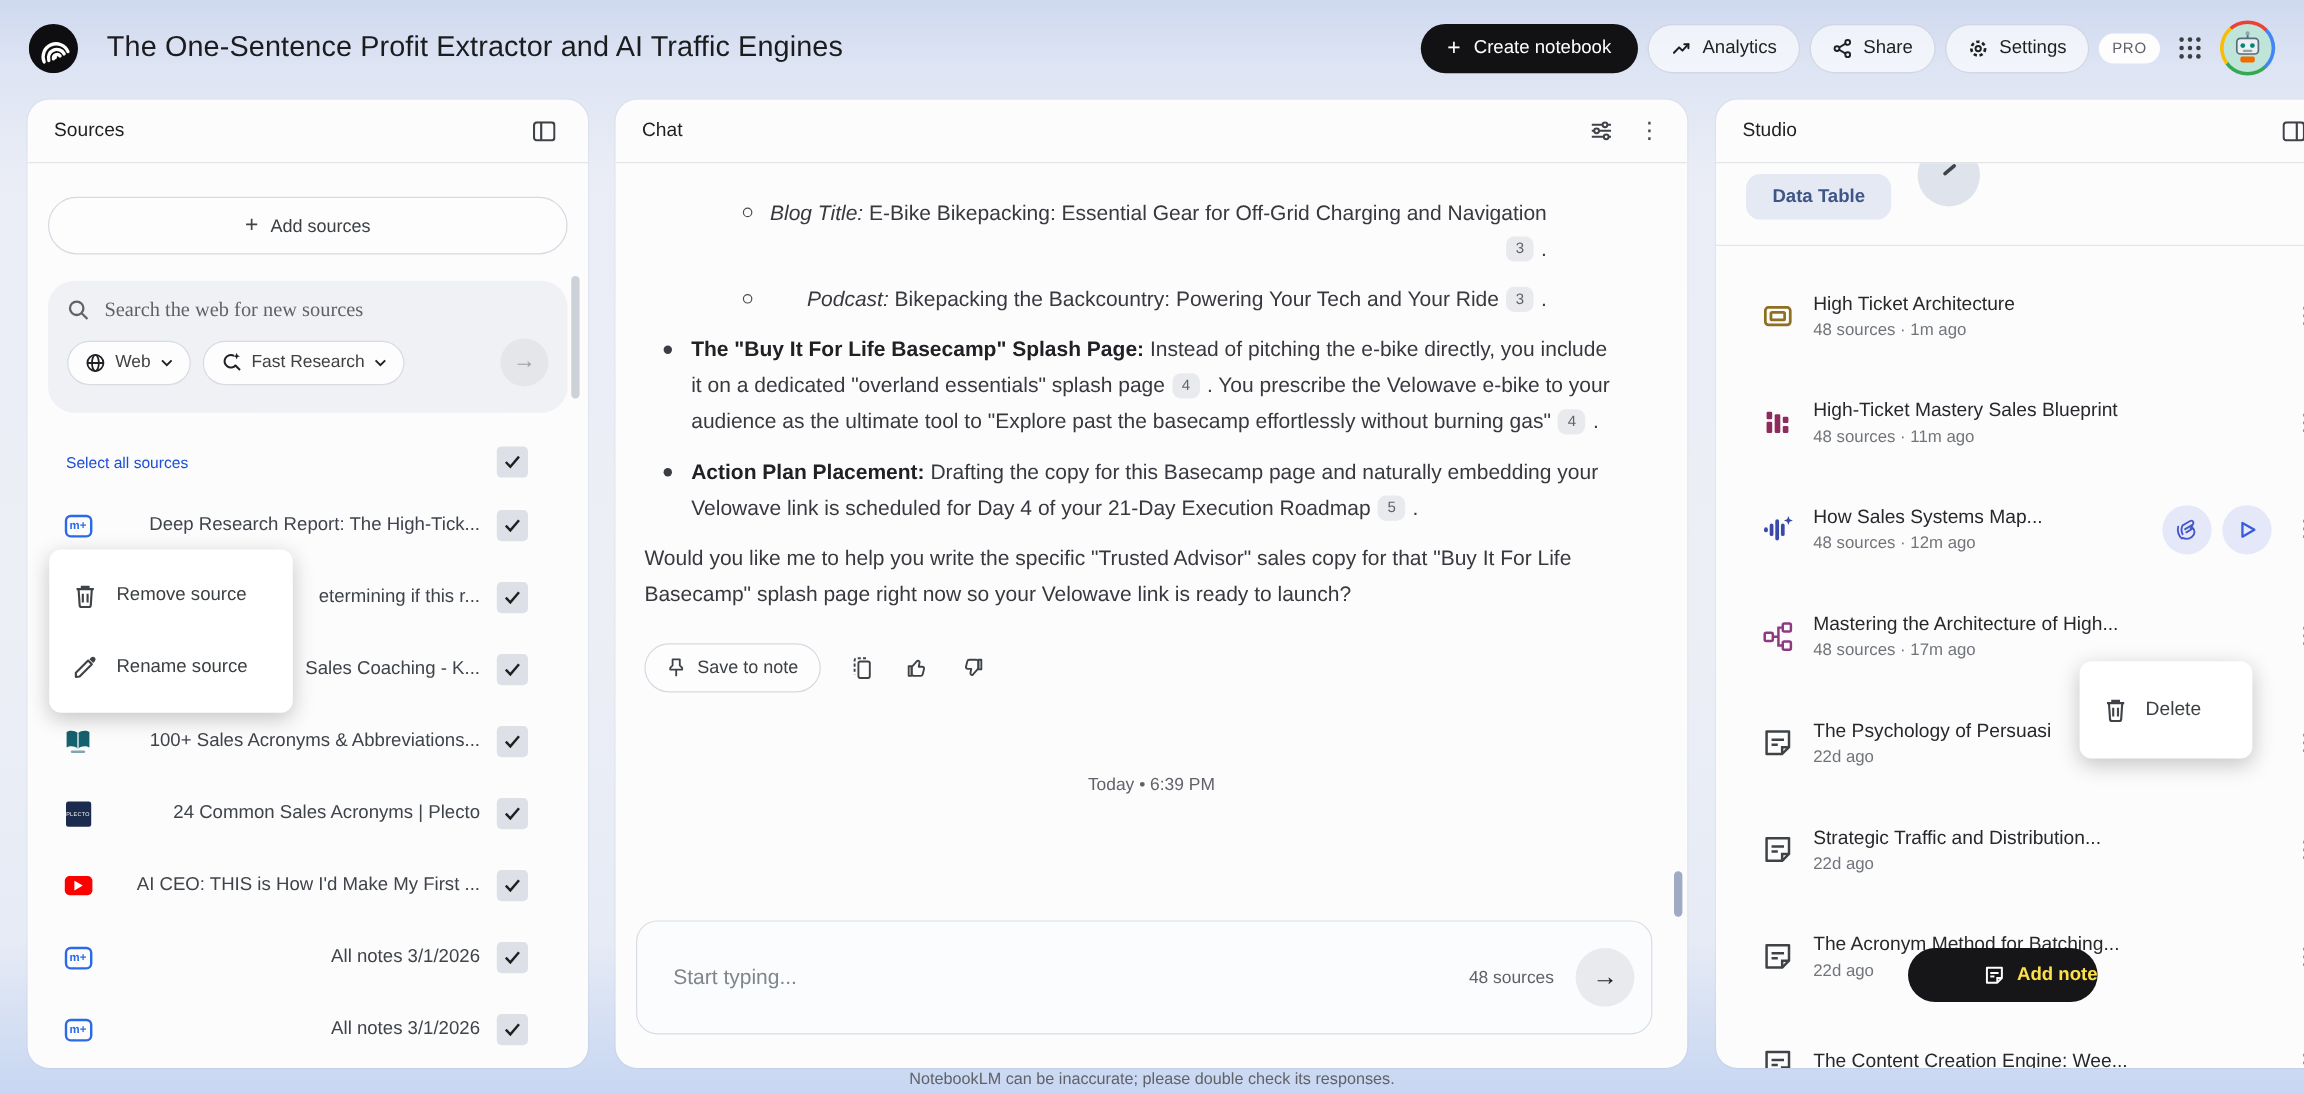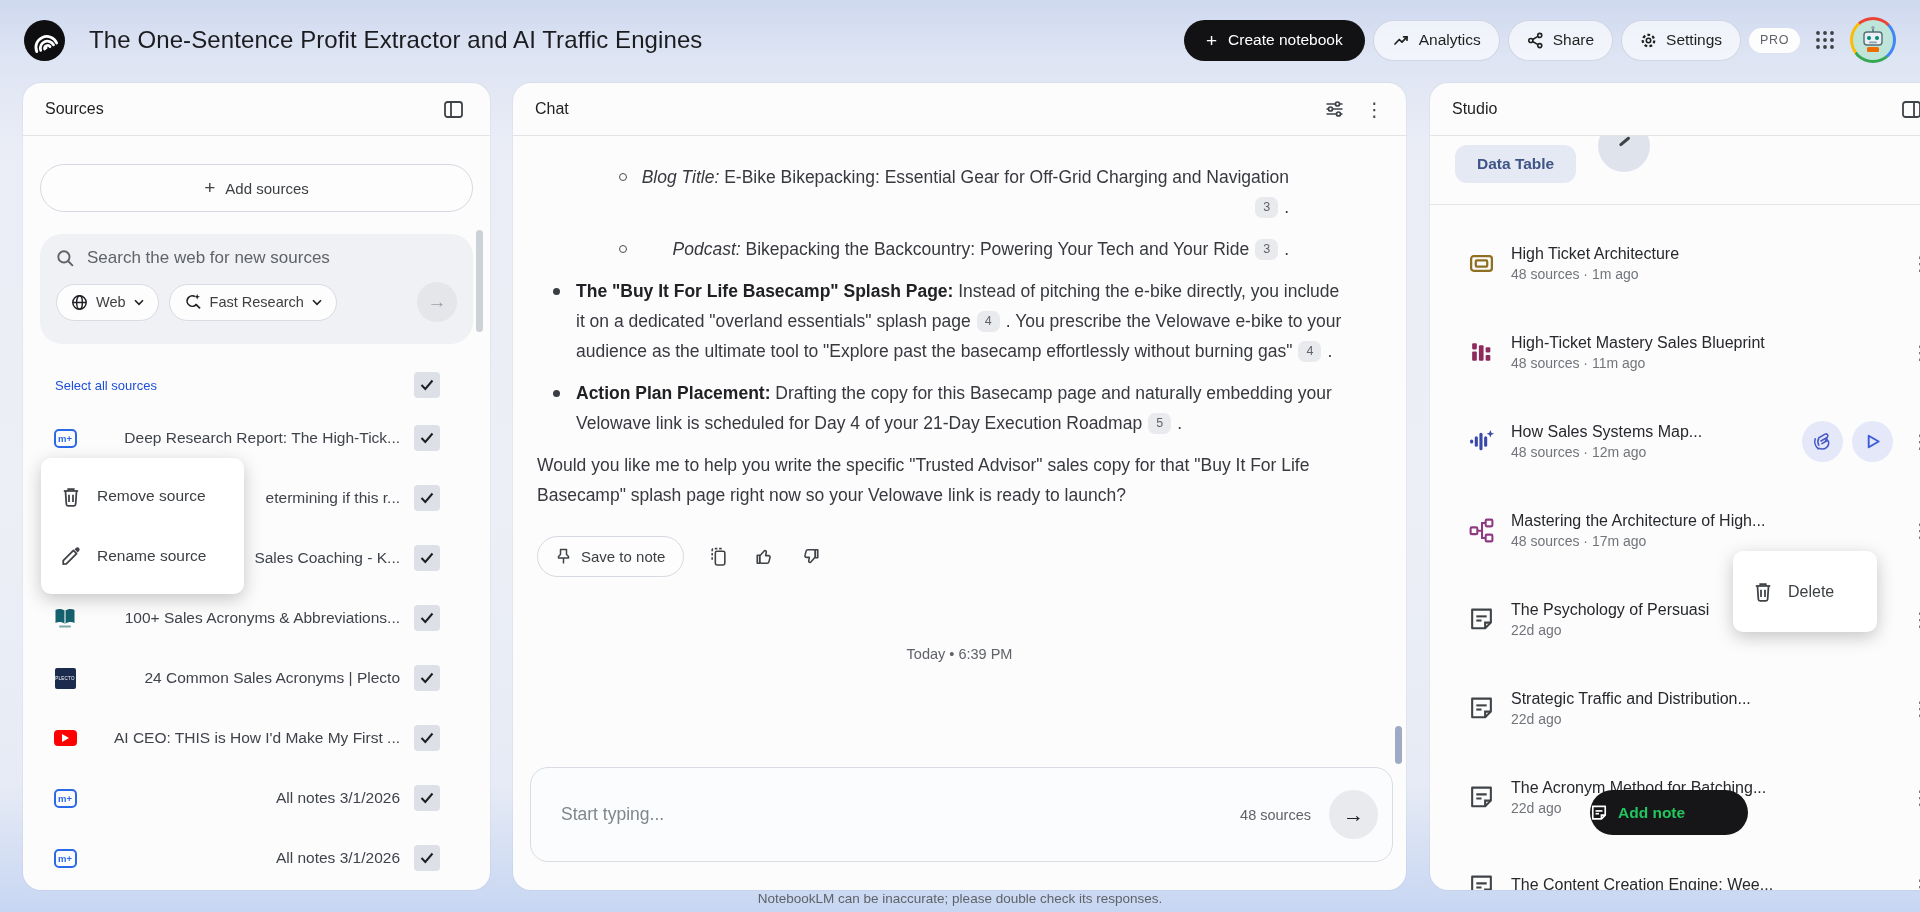--- a/index.html
+++ b/index.html
@@ -30,21 +30,21 @@
   .panel-header{height:52px;display:flex;align-items:center;padding:0 22px;font-size:16px;color:#1f1f1f;}
   .ph-spacer{flex:1;}
   .divider{height:1px;background:#e3e4e8;}
   .icon-btn{width:30px;height:30px;display:flex;align-items:center;justify-content:center;cursor:pointer;color:#3f4347;}
   .kebab{font-size:19px;color:#474747;line-height:1;cursor:pointer;letter-spacing:0;}
   
   .add-sources{margin:28px 17px 0;height:48px;border:1px solid #d5d9e0;border-radius:24px;background:#fdfdfe;display:flex;align-items:center;justify-content:center;gap:10px;font-size:15px;color:#3c4043;cursor:pointer;}
   .add-sources .plus{font-size:19px;color:#444;}
   .search-card{margin:22px 17px 0;height:110px;background:#f0f1f4;border-radius:22px;padding:14px 16px 12px;}
   .search-row{display:flex;align-items:center;gap:12px;}
-  .search-row input{border:none;outline:none;background:transparent;font-size:17px;color:#c2410c;width:100%;font-family:Liberation Sans, sans-serif;}
+  .search-row input{border:none;outline:none;background:transparent;font-size:17px;color:#c2410c;width:100%;font-family:Liberation Serif, serif;}
   .search-row input::placeholder{color:#5f6368;}
   .filter-row{display:flex;align-items:center;margin-top:14px;gap:10px;}
   .chip-pill{height:37px;background:#fdfdfe;border:1px solid #d8dbe2;border-radius:19px;display:flex;align-items:center;gap:8px;padding:0 14px;font-size:14.5px;color:#404040;cursor:pointer;white-space:nowrap;}
   .filter-spacer{flex:1;}
   .round-btn{width:40px;height:40px;border-radius:50%;background:#e4e6ea;display:flex;align-items:center;justify-content:center;color:#9aa0a6;font-size:19px;cursor:pointer;}
   .select-all{margin:28px 0 0;padding:0 50px 0 32px;display:flex;align-items:center;}
   .select-all-label{font-size:13px;color:#1d4ed8;flex:1;}
   .checkbox{width:26px;height:26px;border-radius:4px;background:#dde0e7;display:flex;align-items:center;justify-content:center;cursor:pointer;flex:0 0 auto;}
   .src-list{margin-top:10px;}
   .src-row{height:60px;display:flex;align-items:center;padding:0 50px 0 30px;gap:14px;}
@@ -67,41 +67,41 @@
   .b-item{display:flex;margin-left:16px;margin-bottom:12px;}
   .b-marker{width:7px;height:7px;background:#3a3d42;border-radius:50%;margin:12px 16px 0 0;flex:0 0 auto;}
   .b-text{width:770px;}
   .bold{font-weight:bold;color:#202124;}
   .ital{font-style:italic;}
   .closing-p{margin-top:12px;width:780px;}
   .save-row{display:flex;align-items:center;gap:22px;margin-top:26px;}
   .save-pill{height:41px;border:1px solid #d5d9e0;border-radius:21px;background:#fdfdfe;display:flex;align-items:center;gap:10px;padding:0 18px;font-size:15px;color:#3c4043;cursor:pointer;}
   .fb-icon{width:24px;height:24px;display:flex;align-items:center;justify-content:center;cursor:pointer;color:#3f4347;}
   .date-divider{margin-top:62px;text-align:center;font-size:14.5px;color:#5f6368;}
-  .input-box{position:absolute;left:17px;right:13px;top:684px;height:95px;border:1px solid #d9dce2;border-radius:18px;background:#fbfcfd;display:flex;align-items:center;padding:0 14px 0 30px;gap:18px;}
+  .input-box{position:absolute;left:17px;right:29px;top:684px;height:95px;border:1px solid #d9dce2;border-radius:18px;background:#fbfcfd;display:flex;align-items:center;padding:0 14px 0 30px;gap:18px;}
   .input-box input{flex:1;border:none;outline:none;background:transparent;font-size:17.5px;color:#3c4043;font-family:inherit;}
   .input-box input::placeholder{color:#80868b;}
   .src-count{font-size:14.5px;color:#5f6368;white-space:nowrap;}
   .send-btn{width:49px;height:49px;border-radius:50%;background:#e8eaed;display:flex;align-items:center;justify-content:center;font-size:21px;color:#202124;cursor:pointer;}
   
   .chip-strip{position:relative;height:68px;overflow:hidden;}
   .data-chip{position:absolute;left:25px;top:9px;height:38px;background:#e4e9f3;border-radius:12px;display:flex;align-items:center;padding:0 22px;font-size:15.5px;color:#3f5587;font-weight:bold;cursor:pointer;z-index:1;}
   .chip-circle{position:absolute;left:168px;top:-16px;width:52px;height:52px;border-radius:50%;background:#dfe3ec;z-index:2;display:flex;align-items:flex-end;justify-content:center;cursor:pointer;}
   .chip-circle .tick{width:13px;height:2.5px;background:#3f4347;border-radius:2px;transform:rotate(-40deg);margin-bottom:30px;}
   .studio-list{padding:14px 0 0;}
   .st-item{height:89px;display:flex;align-items:center;padding:0 18px 0 38px;gap:16px;}
   .st-icon{width:27px;height:27px;flex:0 0 auto;}
   .st-main{flex:1;min-width:0;}
   .st-title{font-size:16px;color:#26282c;white-space:nowrap;overflow:hidden;}
   .st-meta{font-size:14px;color:#71757a;margin-top:3px;white-space:nowrap;}
   .st-actions{display:flex;gap:9px;margin-right:2px;}
   .act-circle{width:41px;height:41px;border-radius:50%;background:#e4e8f8;display:flex;align-items:center;justify-content:center;cursor:pointer;}
   .delete-menu{position:absolute;left:303px;top:468px;width:144px;height:81px;background:#fff;border-radius:10px;box-shadow:0 5px 18px rgba(0,0,0,.22);display:flex;align-items:center;gap:15px;padding:0 20px;z-index:20;cursor:pointer;}
   .delete-label{font-size:16px;color:#3c4043;}
-  .add-note{position:absolute;left:160px;top:707px;width:158px;height:45px;border-radius:23px;background:#161618;color:#22c55e;display:flex;align-items:center;justify-content:flex-start;gap:10px;font-size:15.5px;font-weight:bold;z-index:15;cursor:pointer;}
+  .add-note{position:absolute;left:160px;top:707px;width:158px;height:45px;border-radius:23px;background:#161618;color:#fde047;display:flex;align-items:center;justify-content:flex-end;gap:10px;font-size:15.5px;font-weight:bold;z-index:15;cursor:pointer;}
   
   .footer-note{position:absolute;left:0;right:0;top:891px;text-align:center;font-size:13.5px;color:#5f6368;}
 </style>
 </head>
 <body>
 
 <div class="topbar">
   <div class="logo">
     <svg viewBox="0 0 40 40">
         <circle cx="20" cy="20" r="20" fill="#0e0e10"></circle>

